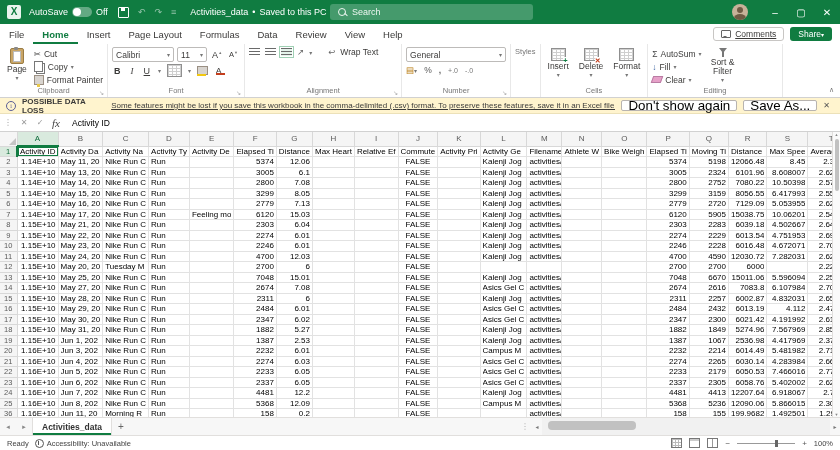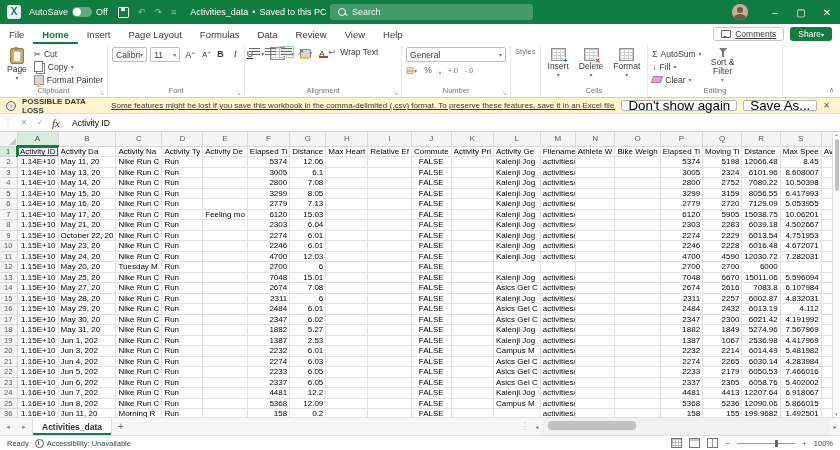--- a/index.html
+++ b/index.html
@@ -219,21 +219,21 @@
               <span class="fp-ic"></span>
               <span>Format Painter</span>
             </div>
         </div>
       </div>
       <div class="glabel">Clipboard</div>
       <span class="launch">↘</span>
     </div>
 
     <div class="grp" style="width:128px;">
-      <div class="content" style="gap:2px;">
+      <div class="content" style="flex-direction:column;gap:2px;">
         <div style="display:flex;gap:3px;align-items:center;width:100%;">
           <div class="fontbox" style="flex:1">
               <span>Calibri</span>
               <span class="chev">▾</span>
             </div>
           <div class="fontbox" style="width:22px">
               <span>11</span>
               <span class="chev">▾</span>
             </div>
           <span class="fbtn"><span>A</span><span class="chev" style="font-size:4px;vertical-align:top">▲</span></span>
@@ -924,21 +924,21 @@
             <td class="num">
               <span class="ct">2.645283</span>
             </td>
           </tr>
           <tr style="height:10.5px">
             <th class="rowhdr">9</th>
             <td class="num">
               <span class="ct">1.15E+10</span>
             </td>
             <td class="">
-              <span class="ct">October 22, 20</span>
+              <span class="ct">May 22, 20</span>
             </td>
             <td class="">
               <span class="ct">Nike Run C</span>
             </td>
             <td class="">
               <span class="ct">Run</span>
             </td>
             <td class="">
               <span class="ct"></span>
             </td>

